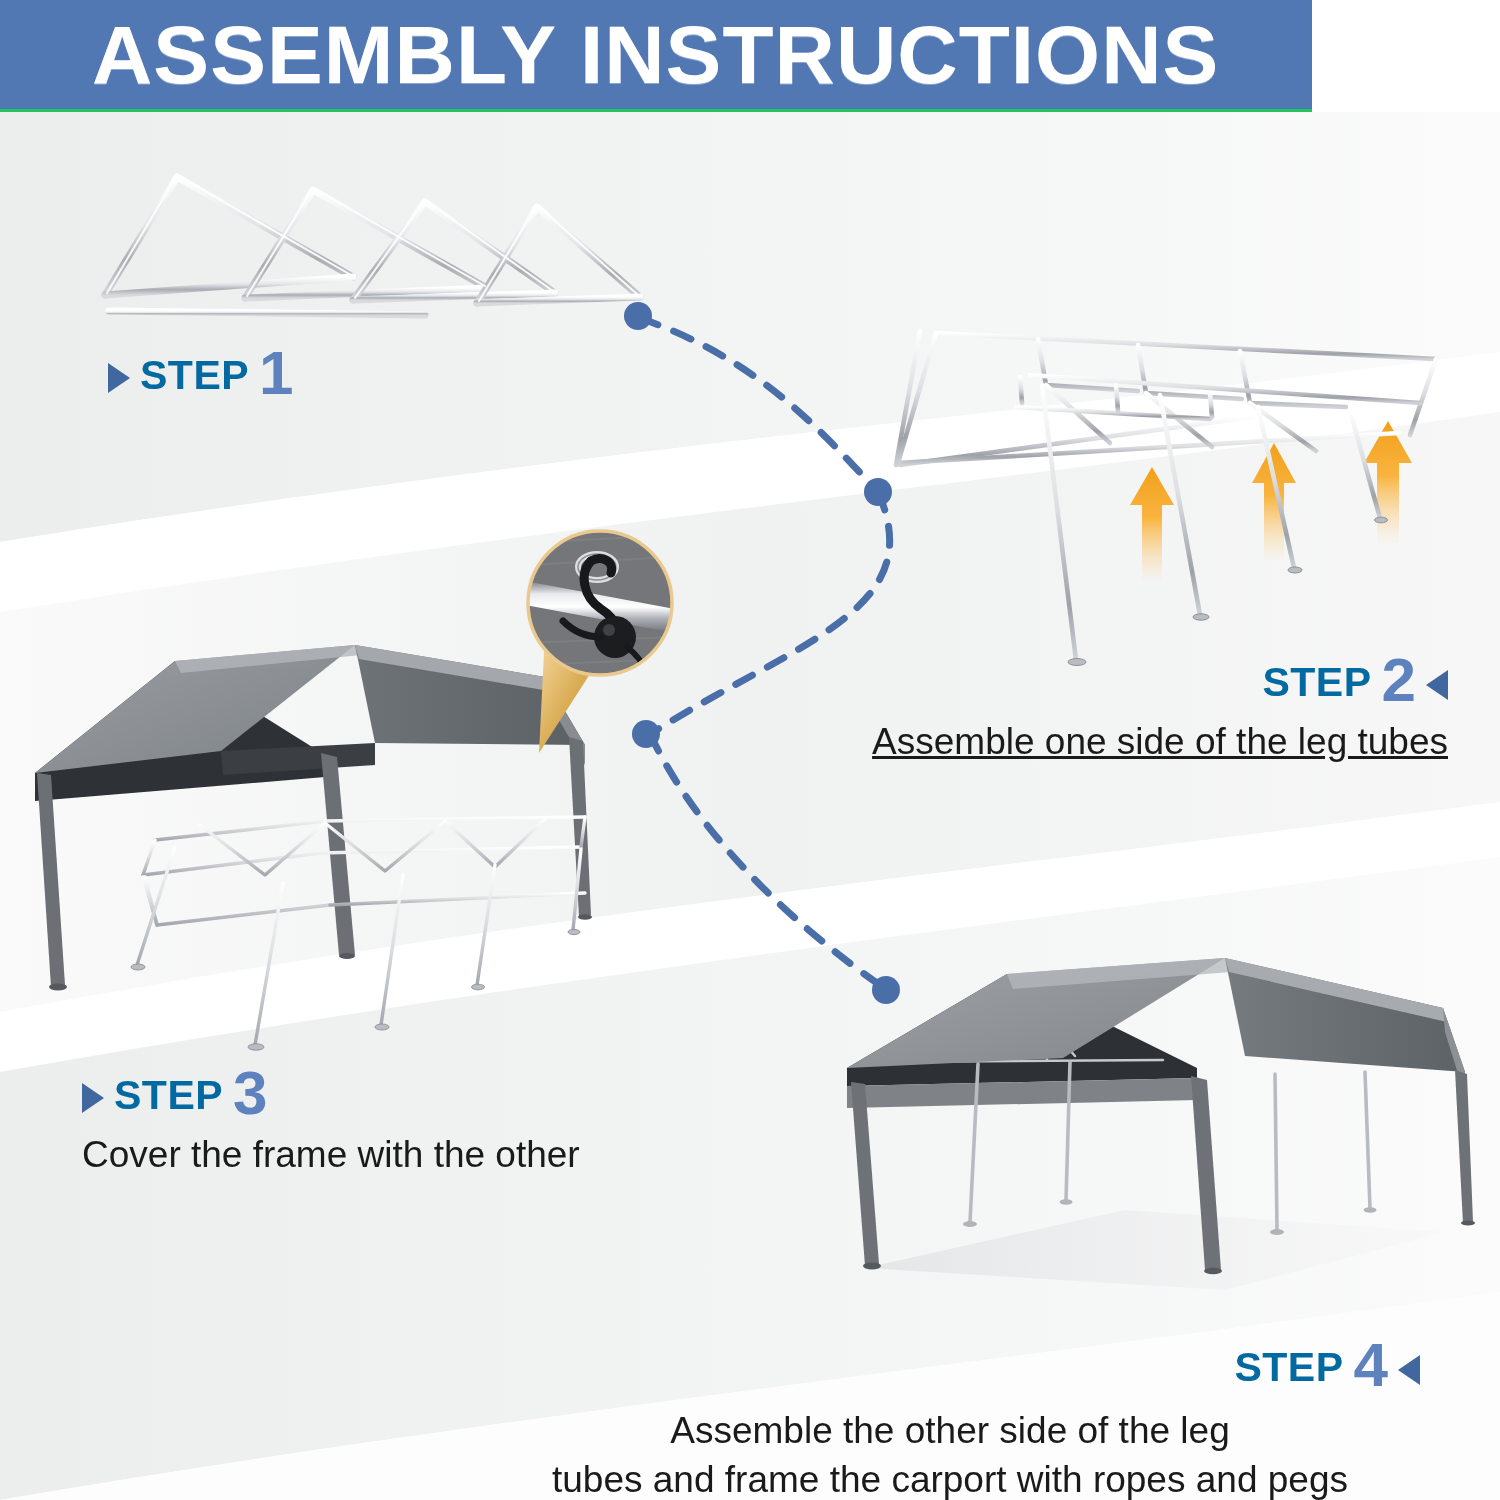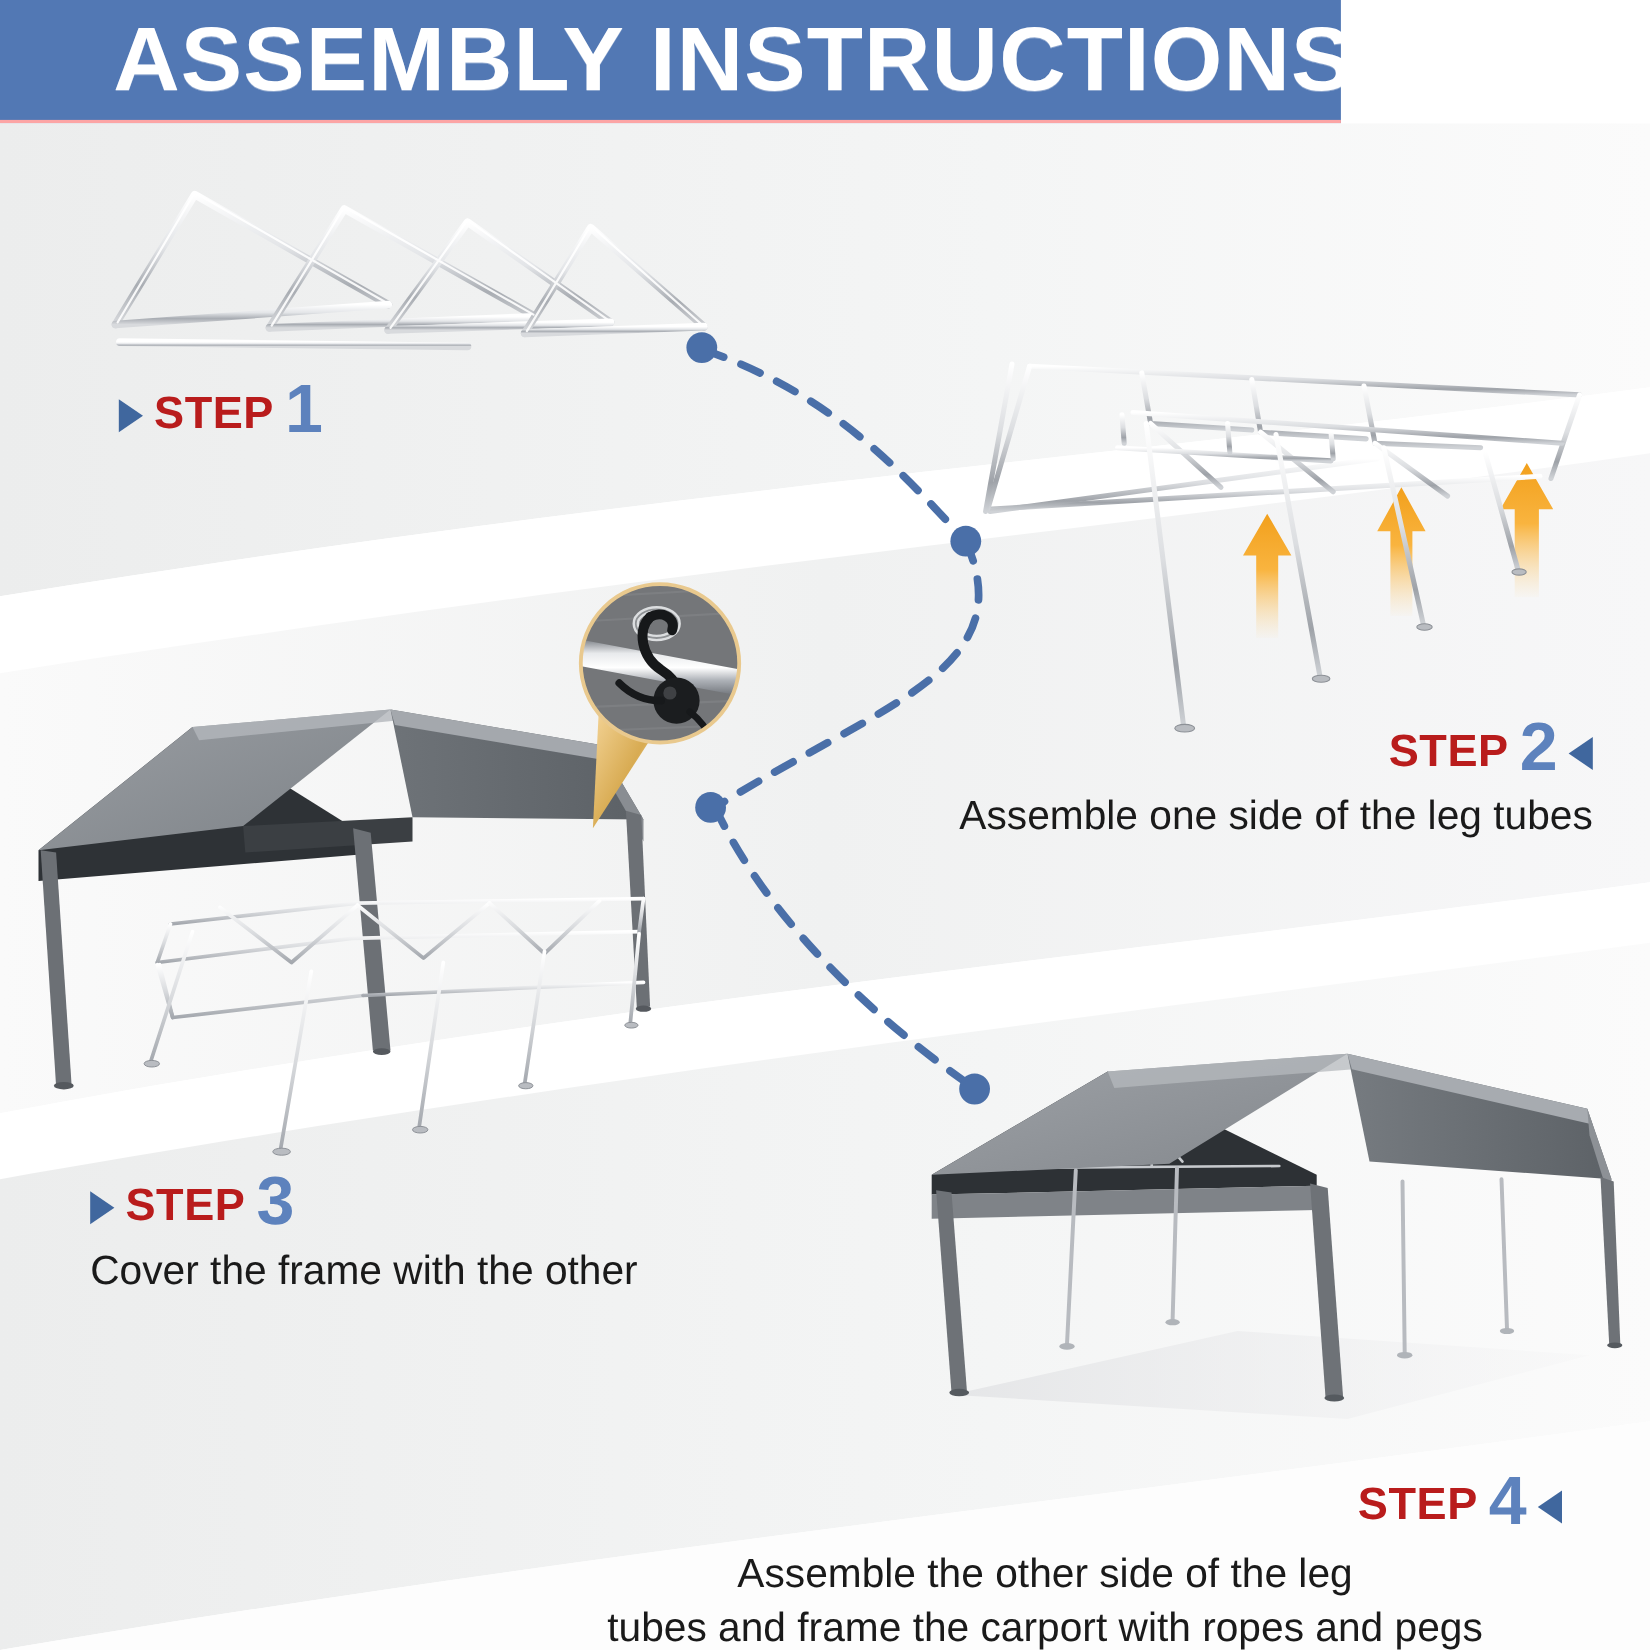--- a/index.html
+++ b/index.html
@@ -11,24 +11,24 @@
   }
   #page {
     position: relative;
     width: 1500px; height: 1500px;
     background: #ffffff;
   }
 
   
   #header {
     position: absolute; left: 0; top: 0;
-    width: 1219px; height: 112px;
+    width: 1312px; height: 112px;
     background: #5278b4;
-    display: flex; align-items: center; justify-content: flex-end;
-    border-bottom: 3px solid #fca5a5;
+    display: flex; align-items: center; justify-content: center;
+    border-bottom: 3px solid #22c55e;
   }
   #header-title {
     color: #ffffff;
     font-family: "Liberation Sans Narrow", "Liberation Sans", sans-serif;
     font-weight: bold;
     font-size: 82px;
     letter-spacing: 1px;
     transform: scaleX(1.02);
     line-height: 1;
     text-shadow: 0 1px 0 rgba(255,255,255,0.35);
@@ -53,21 +53,21 @@
 
   
   .step-block { position: absolute; }
   .step-label {
     display: flex; align-items: flex-end;
     gap: 10px;
     line-height: 1;
   }
   .step-label.right { justify-content: flex-end; }
   .step-word {
-    color: #b91c1c;
+    color: #0369a1;
     font-family: "Liberation Sans Narrow", "Liberation Sans", sans-serif;
     font-weight: bold;
     font-size: 41px;
     letter-spacing: 0.5px;
     transform: translateY(-3px);
   }
   .step-num {
     color: #5d82bd;
     font-family: "Liberation Sans Narrow", "Liberation Sans", sans-serif;
     font-weight: bold;
@@ -85,21 +85,21 @@
 
   .step-desc {
     color: #1a1a1a;
     font-family: "Liberation Sans", sans-serif;
     font-weight: normal;
     font-size: 37px;
     line-height: 1.28;
     margin-top: 12px;
     white-space: nowrap;
   }
-  .step-desc.right { text-align: right; }
+  .step-desc.right { text-align: right; text-decoration: underline; }
   .step-desc.center { text-align: center; }
   .step-desc.narrow {
     font-family: "Liberation Sans Narrow", "Liberation Sans", sans-serif;
     white-space: normal;
     margin-top: 16px;
   }
 
   #step1-block { left: 108px; top: 348px; }
   #step2-block { left: 700px; top: 655px; width: 748px; }
   #step3-block { left: 82px;  top: 1068px; }

